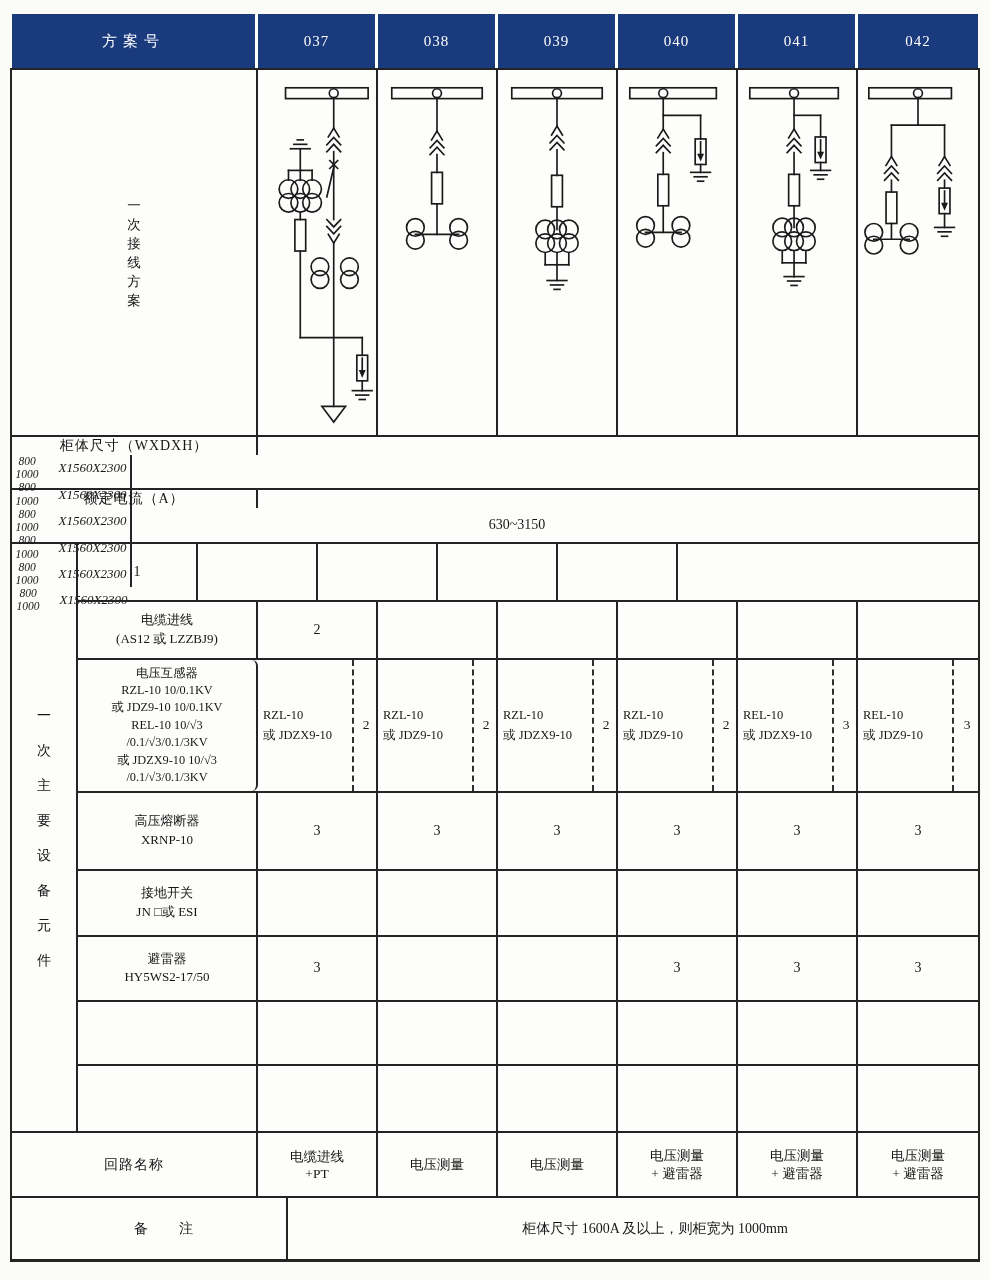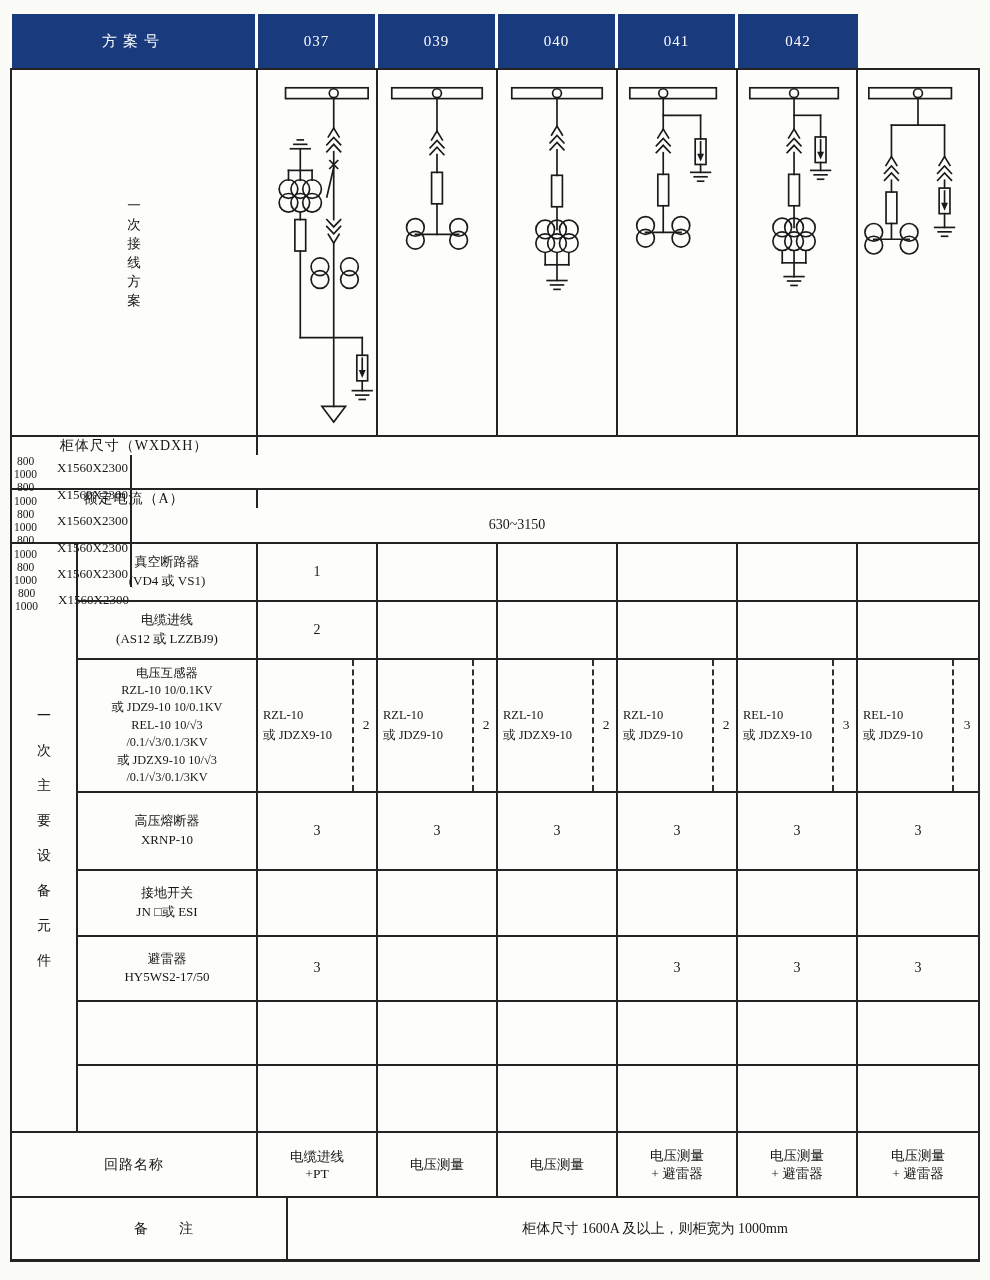--- a/index.html
+++ b/index.html
@@ -41,41 +41,41 @@
   .r-current{height:54px;font-size:14px;flex-direction:column;}
   .r-circuit{height:65px;font-size:13.5px;}
   .r-remark{height:62px;font-size:14px;}
 
   .v-label{white-space:pre-line;text-align:center;font-size:13.5px;line-height:19px;letter-spacing:0;}
   .v-label-eq{white-space:pre-line;text-align:center;font-size:14px;line-height:35px;}
 
   .label-text{font-size:14px;letter-spacing:1px;}
 
   
-  .dim{display:flex;align-items:center;justify-content:center;gap:20px;}
+  .dim{display:flex;align-items:center;justify-content:center;gap:20px;font-style:italic;}
   .frac{display:flex;flex-direction:column;align-items:center;font-size:11.5px;line-height:1.15;}
   .dim-suffix{font-size:13px;text-align:center;}
 
   
   .span6{flex:1;display:flex;align-items:center;justify-content:center;margin-left:44px;}
 
   
   .eq-section{display:flex;height:589px;border-bottom:2px solid #242424;}
   .eq-side{width:66px;border-right:2px solid #242424;display:flex;align-items:center;justify-content:center;}
   .eq-rows{flex:1;display:flex;flex-direction:column;}
   .eq-row{display:flex;border-bottom:2px solid #242424;}
   .eq-row:last-child{border-bottom:none;}
   .eq-name{width:180px;border-right:2px solid #242424;display:flex;align-items:center;justify-content:center;
            font-size:13px;line-height:1.45;padding:2px;}
   .eq-val{width:120px;border-right:2px solid #242424;display:flex;align-items:center;justify-content:center;font-size:14px;}
   .eq-val.last{border-right:none;}
   .h59{height:59px}.h60{height:60px}.h136{height:136px}.h68{height:80px}
   .h67{height:67px}.h65{height:65px}
 
-  .pt-name{font-size:12.3px;line-height:1.42;letter-spacing:0;}
+  .pt-name{font-size:12.3px;line-height:1.42;letter-spacing:0;border-radius:6px;}
   .pt-cell{position:relative;justify-content:flex-start;padding-left:5px;font-size:12.5px;line-height:1.55;}
   .pt-dash{position:absolute;left:94px;top:0;bottom:0;border-left:2px dashed #2f2f2f;}
   .pt-count{position:absolute;left:98px;right:0;top:0;bottom:0;display:flex;align-items:center;justify-content:center;font-size:13.5px;}
   .pt-model{white-space:pre-line;text-align:left;}
 
   
   .diag-cell{padding:0;}
   .diag-cell svg{display:block;width:118px;height:365px;}
   svg .ln{stroke:#1a1a1a;stroke-width:1.7;fill:none;stroke-linecap:square;}
   svg .fillb{fill:#1a1a1a;stroke:none;}
@@ -118,20 +118,21 @@
     <path id="sym-cable" class="ln" d="M -12 0 L 12 0 L 0 16 Z"></path>
   </defs>
 </svg>
 
 <div class="sheet">
   <div class="tablewrap">
 
     <div class="head-row">
       <div class="head-cell first">方案号</div>
       <div class="head-cell scheme">037</div>
+      <div class="head-cell scheme">038</div>
       <div class="head-cell scheme">039</div>
       <div class="head-cell scheme">040</div>
       <div class="head-cell scheme">041</div>
       <div class="head-cell scheme">042</div>
     </div>
 
     <div class="bframe">
 
       <div class="row r-diagram">
         <div class="cell col-label">
@@ -334,22 +335,20 @@
 主
 要
 设
 备
 元
 件</div>
         </div>
         <div class="eq-rows">
 
           <div class="eq-row h59">
-            <div class="eq-name prelike">真空断路器
-(VD4 或 VS1)</div>
             <div class="eq-val">1</div>
             <div class="eq-val"></div>
             <div class="eq-val"></div>
             <div class="eq-val"></div>
             <div class="eq-val"></div>
             <div class="eq-val last"></div>
           </div>
 
           <div class="eq-row h60">
             <div class="eq-name prelike">电缆进线

